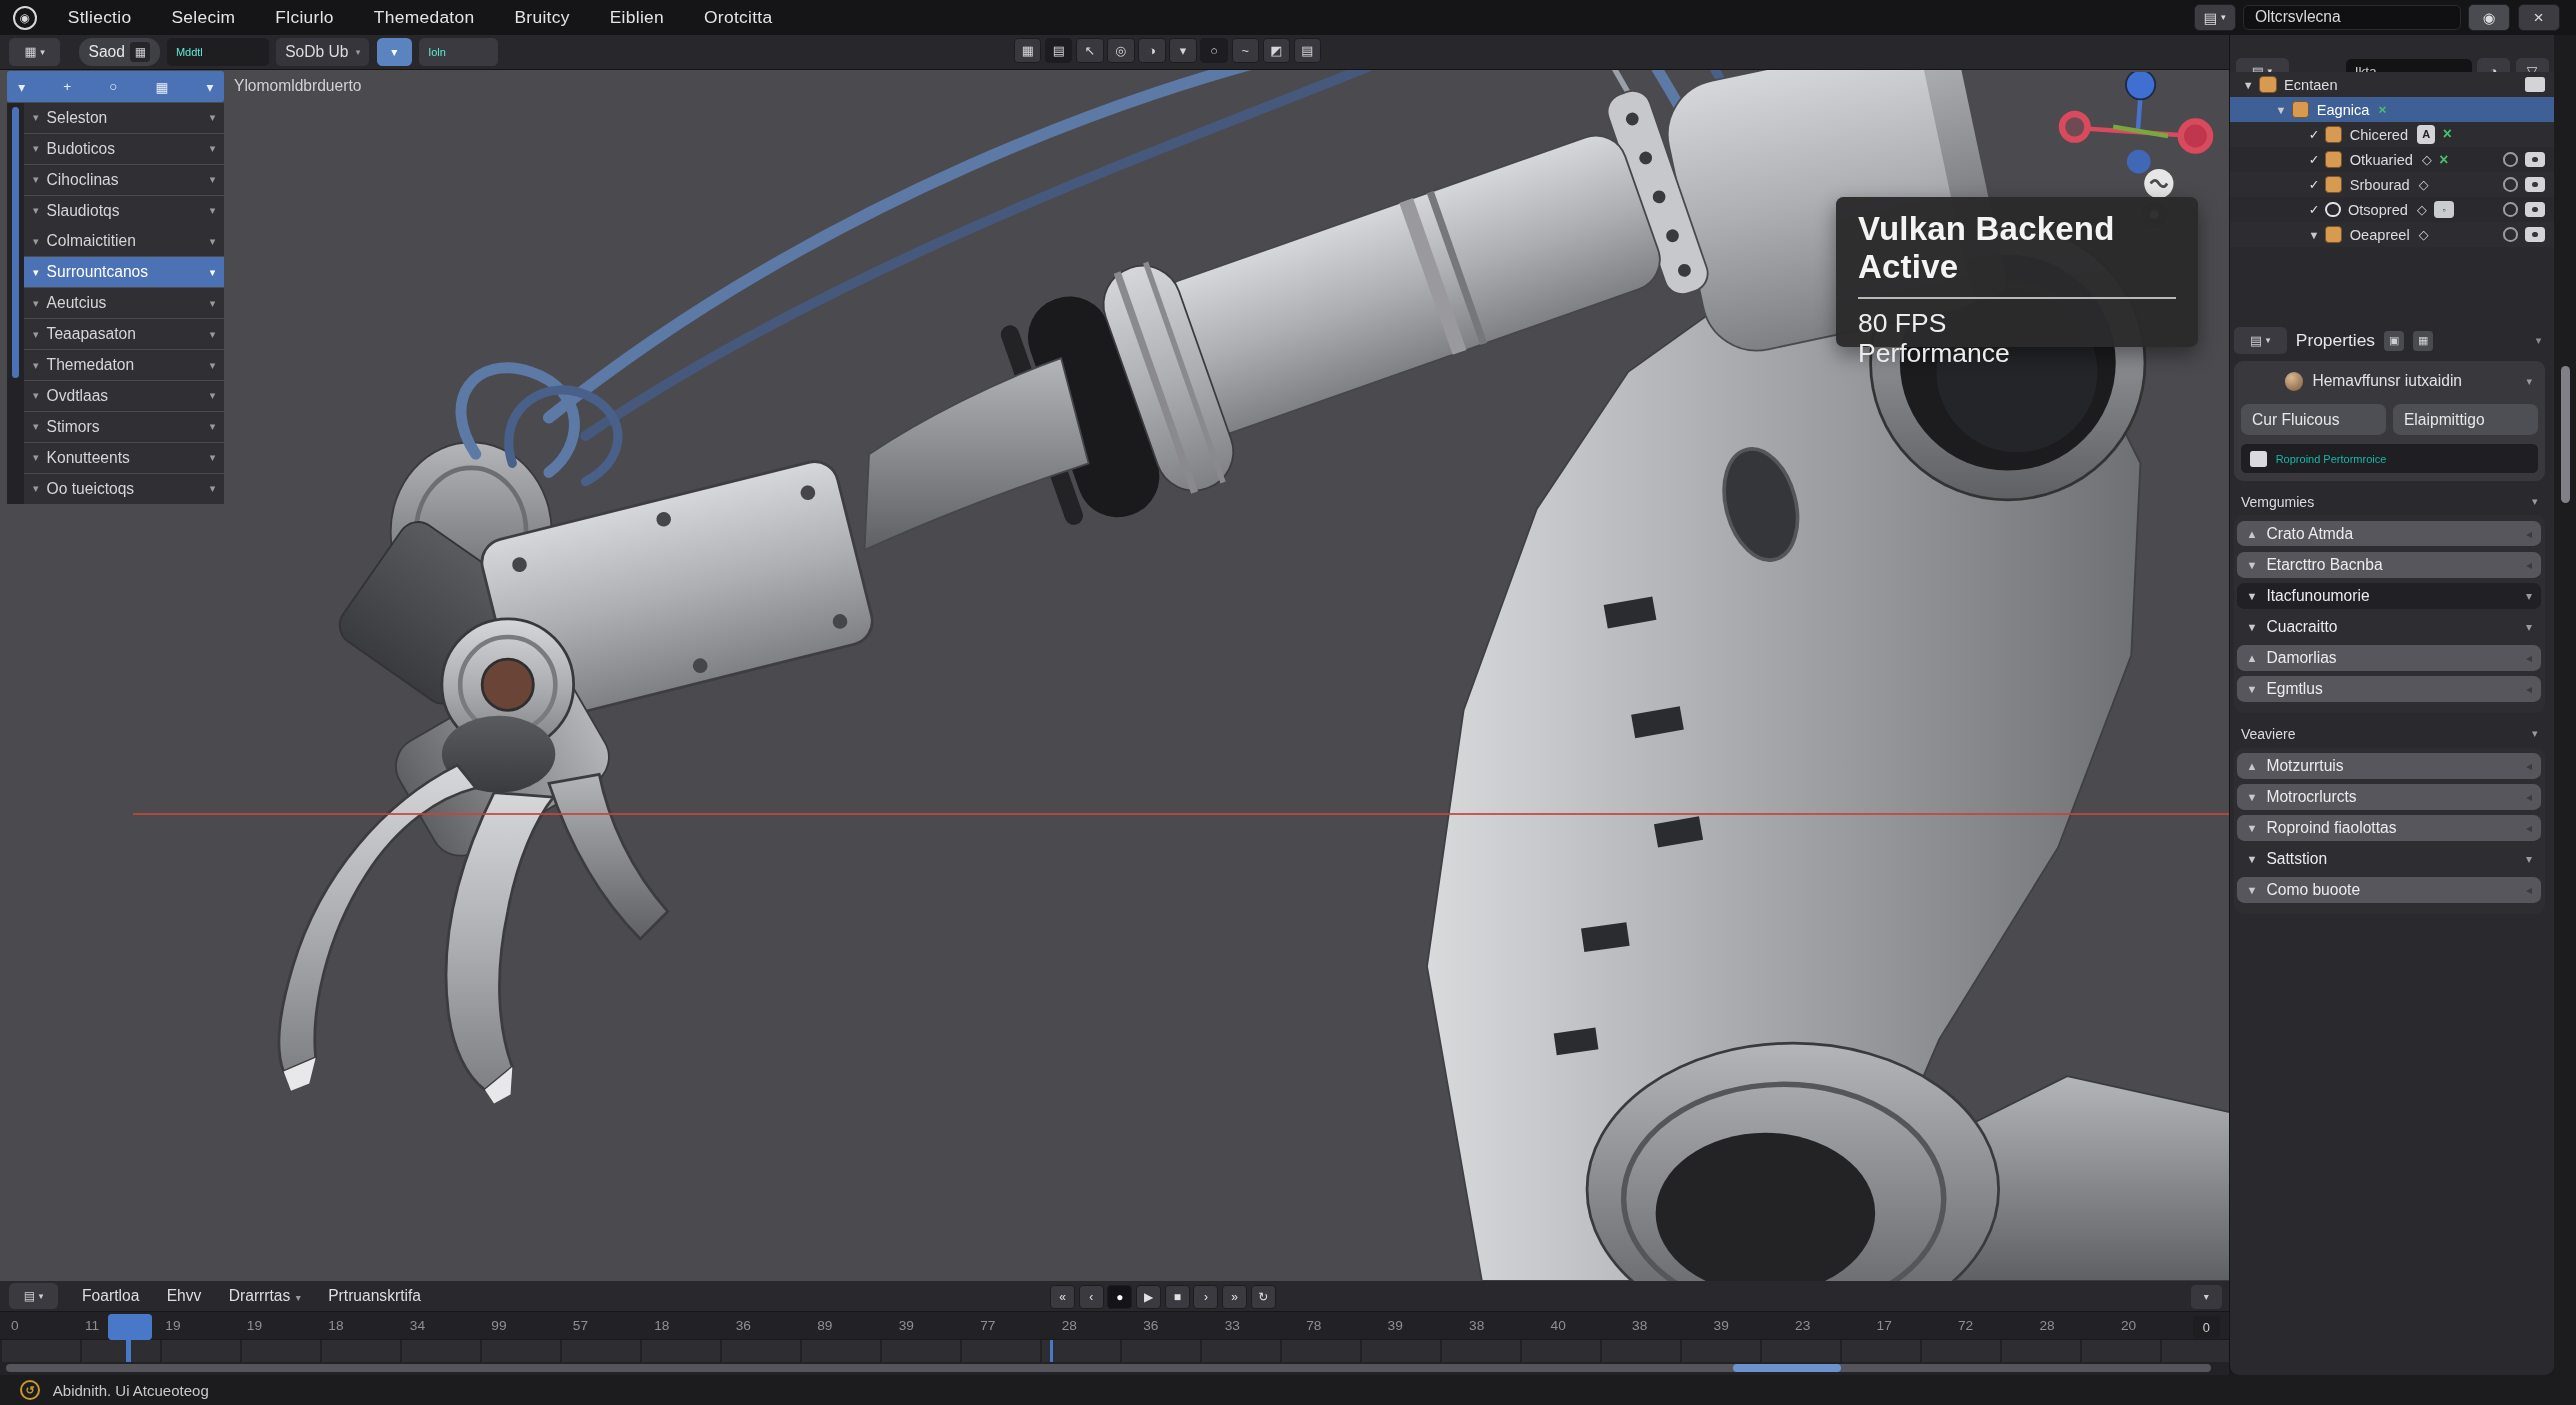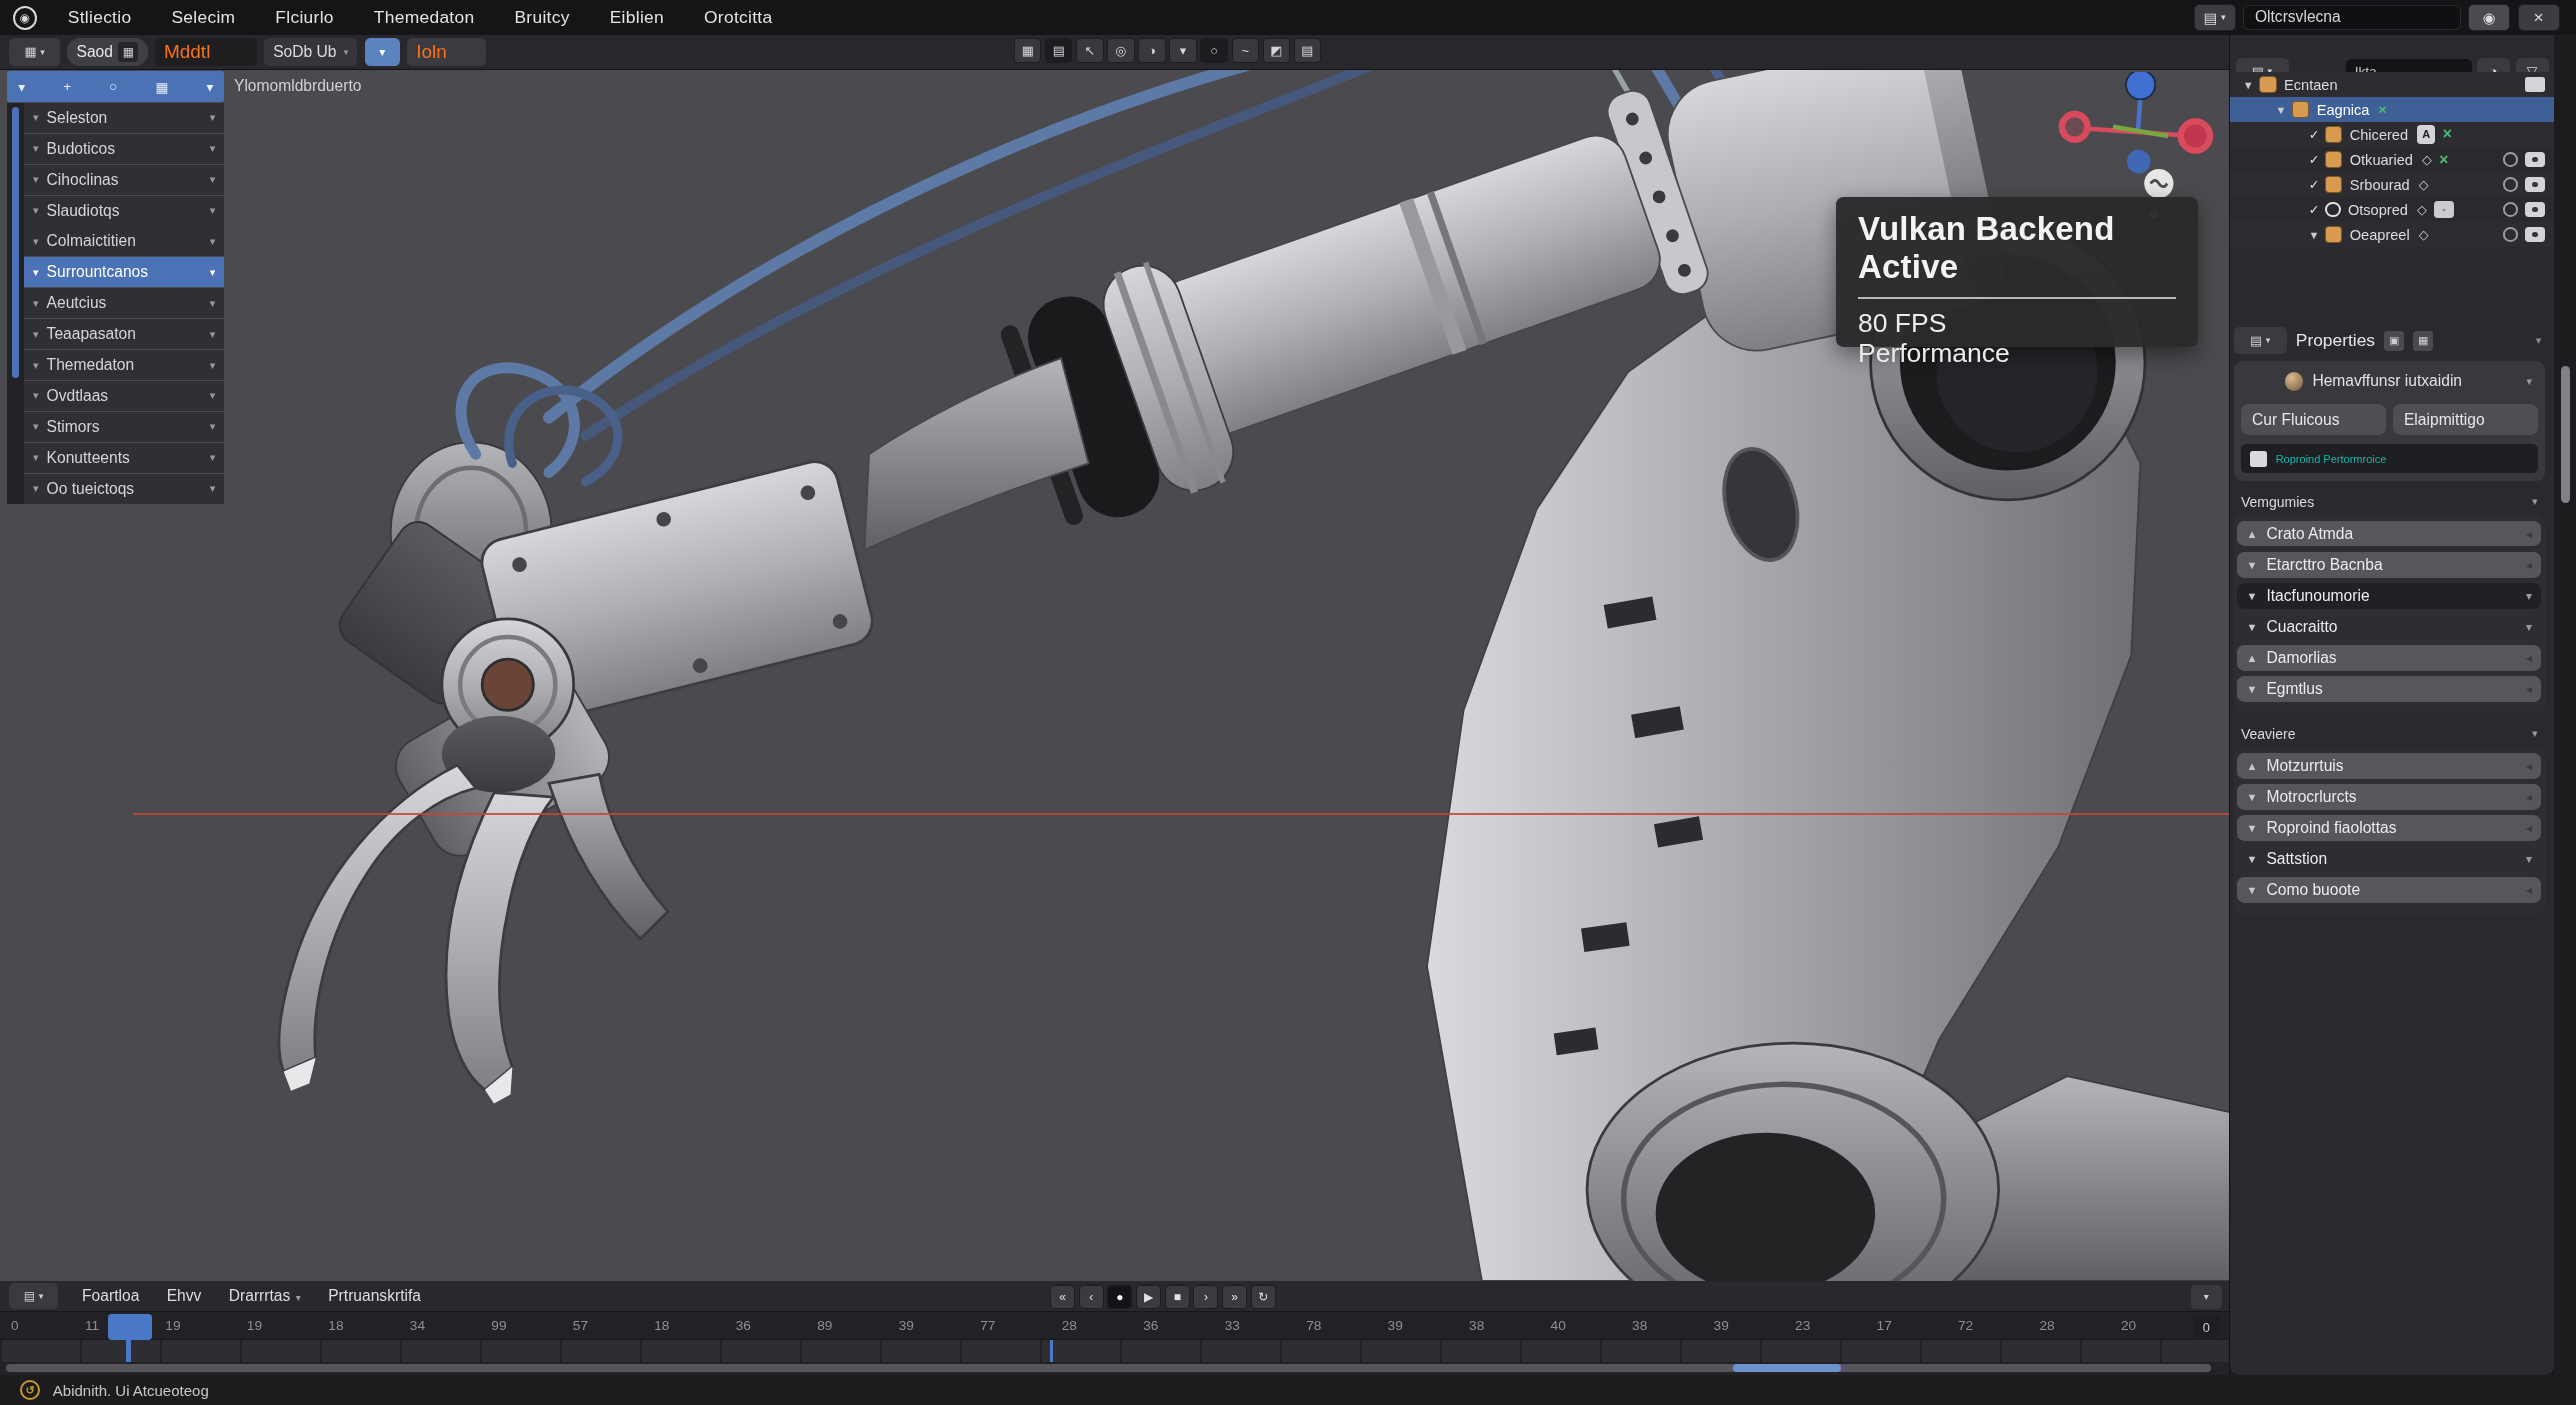--- a/index.html
+++ b/index.html
@@ -17,24 +17,24 @@
   .mb-iconbtn{height:27.4px;min-width:42px;background:#3c3c42;border-radius:5.5px;color:#dcdcde;
               display:flex;align-items:center;justify-content:center;font-size:14.6px;gap:3.7px;border:0.9px solid #202023;}
   .mb-field{width:218px;height:25.6px;background:#101012;border:0.9px solid #2c2c30;border-radius:5.5px;
             color:#d8d8da;font-size:15.6px;display:flex;align-items:center;padding-left:11px;}
   
   .toolbar{position:absolute;left:0;top:35px;width:2229px;height:35px;background:#28282c;
            border-bottom:0.9px solid #141416;display:flex;align-items:center;gap:7.3px;padding-left:9.1px;z-index:25;}
   .tb-dd{width:51px;height:27.4px;background:#3a3a40;border-radius:5.5px;display:flex;align-items:center;
          justify-content:center;gap:3.7px;color:#cfcfd2;font-size:12.8px;}
   .tb-btn{height:27.4px;background:#3f3f46;border-radius:13px;color:#e6e6e8;font-size:15.6px;
-          display:flex;align-items:center;gap:5.5px;padding:0 9.1px;}
+          display:flex;align-items:center;gap:5.5px;padding:0 9.1px;margin-left:12px;}
   .tb-chip{width:20px;height:20px;background:#26262a;border-radius:3.7px;color:#cfcfd2;font-size:12px;
            display:flex;align-items:center;justify-content:center;}
-  .tb-field{height:27.4px;background:#1e1e21;border:none;border-radius:5.5px;color:#f97316;font-size:19px;
+  .tb-field{height:27.4px;background:#1e1e21;border:none;border-radius:5.5px;color:#5eead4;font-size:11px;
             padding:0 9.1px;width:102px;}
   .tb-snap{height:27.4px;background:#35353b;border-radius:5.5px;color:#dcdcde;font-size:15.6px;
            display:flex;align-items:center;gap:7.3px;padding:0 9.1px;}
   .tb-blue{width:35px;height:27.4px;background:#5b83c0;border-radius:5.5px;color:#fff;font-size:12px;
            display:flex;align-items:center;justify-content:center;}
   .vtb-strip{position:absolute;left:1014px;top:2.7px;display:flex;gap:3.7px;}
   .vtb{width:27.4px;height:25.6px;background:#38383e;border-radius:4.6px;color:#d6d6da;font-size:12.8px;
        display:flex;align-items:center;justify-content:center;border:0.9px solid #1d1d20;}
   .vtb:nth-child(2),.vtb:nth-child(7){background:#1d1d20;}
   

